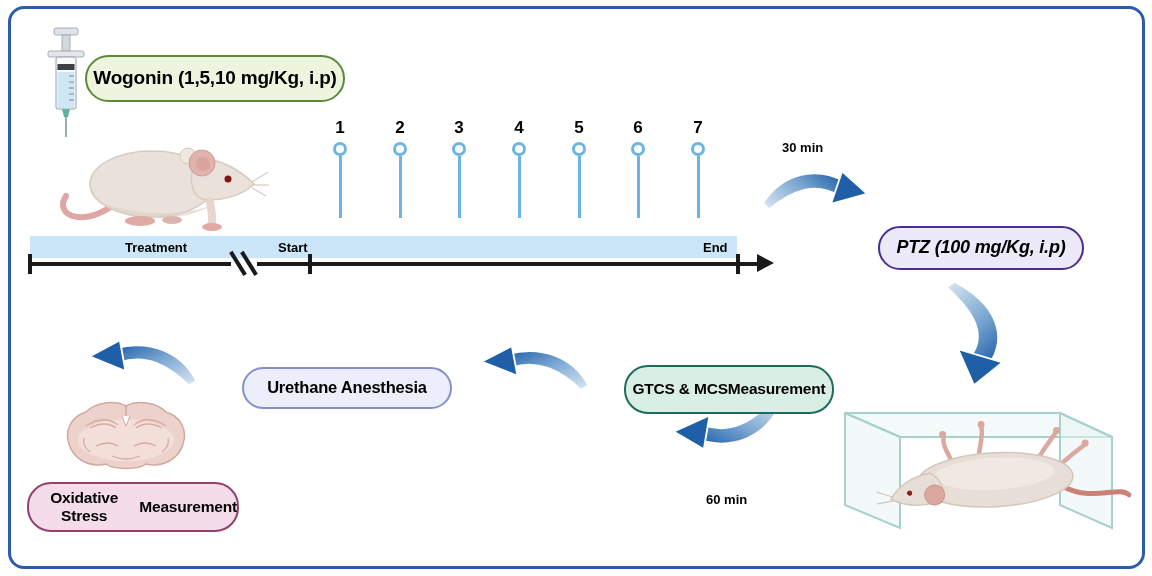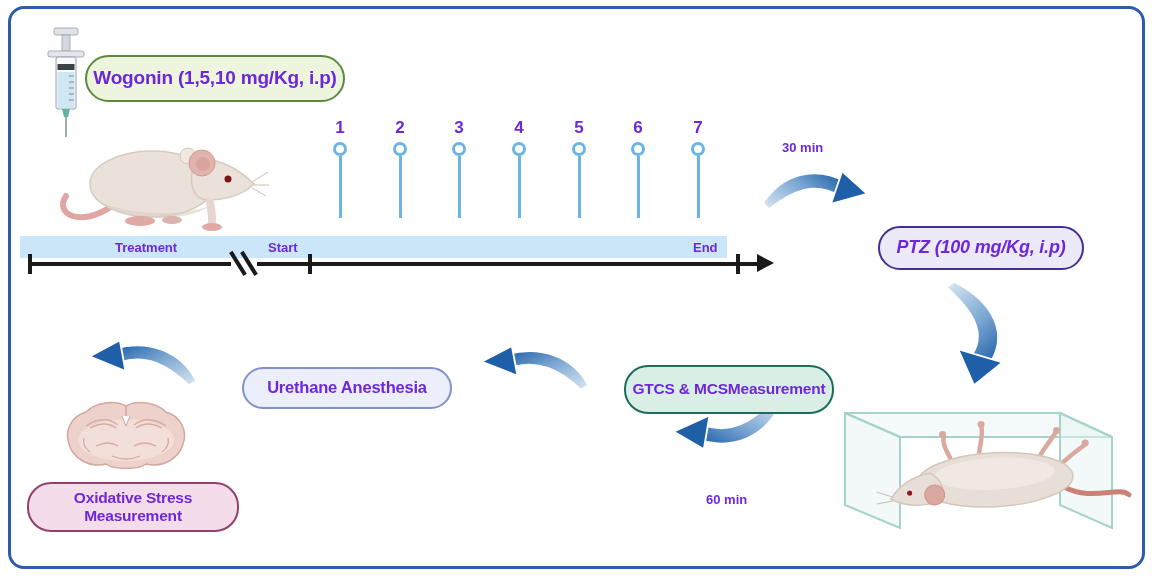--- a/index.html
+++ b/index.html
@@ -1,37 +1,37 @@
 <!DOCTYPE html>
 <html><head>
 <meta charset="utf-8">
 <style>
   html,body{margin:0;padding:0;background:#ffffff;}
   .canvas{
     position:relative;width:1152px;height:576px;background:#ffffff;
-    font-family:"Liberation Sans",sans-serif;color:#6d28d9;overflow:hidden;
+    font-family:"Liberation Sans",sans-serif;color:#000000;overflow:hidden;
   }
   .frame{
     position:absolute;left:8px;top:6px;width:1131px;height:557px;
     border:3px solid #2b5cad;border-radius:16px;background:#ffffff;
   }
   .abs{position:absolute;}
   .pill{
     position:absolute;display:flex;align-items:center;justify-content:center;
     text-align:center;font-weight:bold;border-radius:24px;line-height:1.18;
     letter-spacing:-0.2px;
   }
   .pill-wogonin{left:85px;top:55px;width:256px;height:43px;background:#edf5df;border:2.5px solid #5c8a3a;font-size:19px;}
   .pill-ptz{left:878px;top:226px;width:202px;height:40px;background:#ece9f8;border:2.5px solid #4b2d91;font-size:18px;font-style:italic;}
   .pill-gtcs{left:624px;top:365px;width:206px;height:45px;background:#d9efe6;border:2.5px solid #1d6b5d;font-size:15.5px;flex-direction:row;}
   .pill-urethane{left:242px;top:367px;width:206px;height:38px;background:#eceefb;border:2px solid #8290c8;font-size:16.5px;}
-  .pill-oxidative{left:27px;top:482px;width:208px;height:46px;background:#f5dcea;border:2.5px solid #93406d;font-size:15.5px;flex-direction:column;}
+  .pill-oxidative{left:27px;top:482px;width:208px;height:46px;background:#f5dcea;border:2.5px solid #93406d;font-size:15.5px;}
 
   
-  .tl-bar{position:absolute;left:20px;top:236px;width:707px;height:22px;background:#cbe6f8;}
+  .tl-bar{position:absolute;left:30px;top:236px;width:707px;height:22px;background:#cbe6f8;}
   .tl-bar-label{position:absolute;top:0;height:22px;display:flex;align-items:center;font-weight:bold;font-size:13px;}
   .axis-line{position:absolute;left:28px;top:262px;width:732px;height:3.5px;background:#1a1a1a;}
   .axis-arrowhead{position:absolute;left:757px;top:254px;width:0;height:0;
     border-left:17px solid #1a1a1a;border-top:9px solid transparent;border-bottom:9px solid transparent;}
   .tick{position:absolute;top:254px;width:3.5px;height:20px;background:#1a1a1a;}
   .break-gap{position:absolute;left:231px;top:259px;width:26px;height:9px;background:#ffffff;}
   .break-slash{position:absolute;top:250px;width:3.5px;height:27px;background:#1a1a1a;transform:rotate(-32deg);}
 
   .day-marker{position:absolute;top:118px;width:40px;display:flex;flex-direction:column;align-items:center;}
   .day-num{font-weight:bold;font-size:17px;height:22px;}

